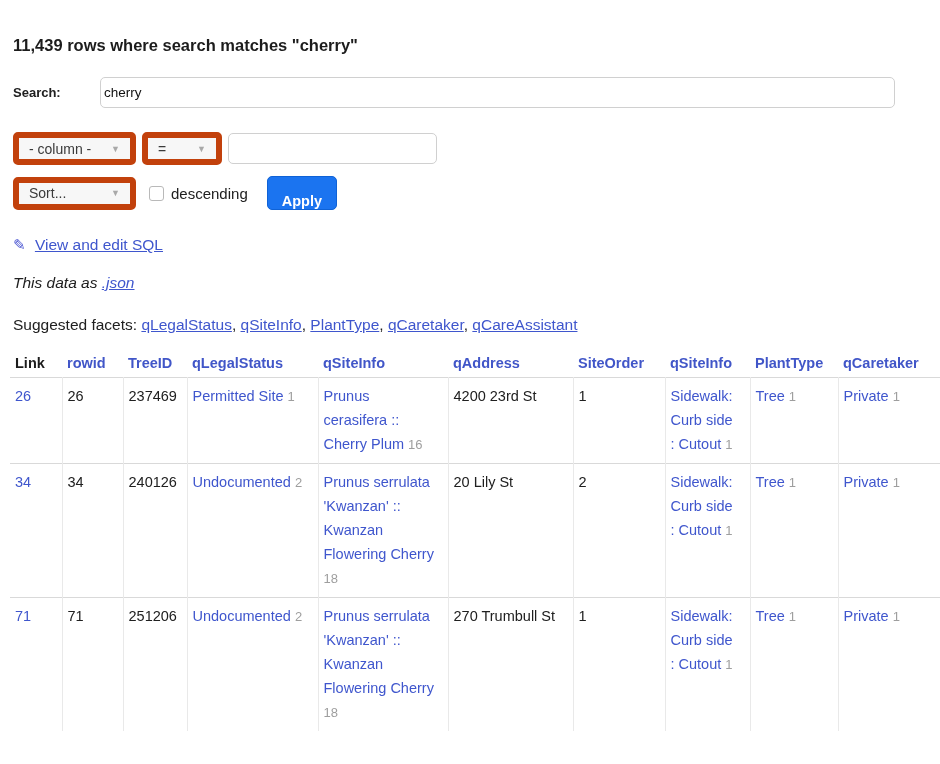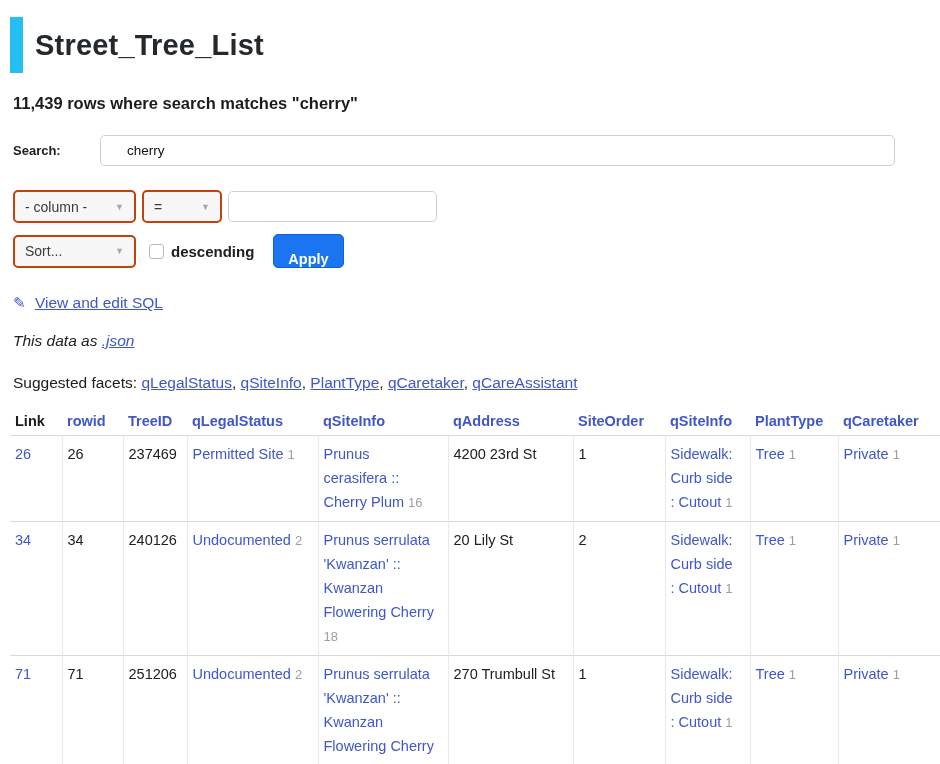--- a/index.html
+++ b/index.html
@@ -12,38 +12,38 @@
   .titlebar { display:flex; align-items:center; margin:0 0 0 10px; height:58px; }
   .accent-bar { width:13px; height:56px; background:#23bff2; margin-right:12px; }
   h1.page-title { font-size:29px; font-weight:bold; color:#24292e; letter-spacing:0.2px; }
 
   .summary { margin:20px 0 0 13px; font-size:16.5px; font-weight:bold; color:#1c1c1c; }
 
   
   .search-row { display:flex; align-items:center; margin:22px 0 0 13px; }
   .search-label { font-size:13px; font-weight:bold; width:87px; }
   .search-input { width:795px; height:31px; border:1px solid #d0d0d0; border-radius:5px;
-    font-size:13.5px; padding:0 26px; color:#111; outline:none;
+    font-size:13.5px; padding:0 3px; color:#111; outline:none;
     font-family:"Liberation Sans","DejaVu Sans",sans-serif; }
 
   
   .filter-row { display:flex; align-items:center; margin:24px 0 0 13px; }
   .fakeselect { display:inline-flex; align-items:center; justify-content:space-between;
-    height:33px; border:2px solid #c2410c; border-radius:5px; background:#f7f7f7;
+    height:33px; border:6px solid #c2410c; border-radius:5px; background:#f7f7f7;
     color:#3a3a3a; font-size:14px; padding:0 10px; cursor:default; }
   .sel-column { width:123px; margin-right:6px; }
   .sel-op { width:80px; margin-right:6px; }
   .chev { color:#a9a9a9; font-size:9px; margin-left:8px; }
   .filter-value { width:209px; height:31px; border:1px solid #d0d0d0; border-radius:5px;
     font-size:13.5px; padding:0 8px; outline:none; }
   .sort-row { display:flex; align-items:center; margin:11px 0 0 13px; }
   .sel-sort { width:123px; margin-right:13px; }
   .checkbox { width:15px; height:15px; border:1px solid #b9b9b9; border-radius:3px;
     background:#fff; display:inline-block; margin-right:7px; }
-  .desc-label { font-size:15px; font-weight:bold; margin-right:19px; }
+  .desc-label { font-size:15px; font-weight:normal; margin-right:19px; }
   .apply-btn { background:#1b74f0; color:#fff; font-weight:bold; font-size:14.5px;
     border:1px solid #0f62d6; border-radius:5px; padding:16px 14px; height:31px; cursor:pointer;
     font-family:"Liberation Sans","DejaVu Sans",sans-serif; }
 
   
   a, .lnk { color:#3f56cd; text-decoration:none; cursor:pointer; }
   .underlined { text-decoration:underline; }
   .sql-line { margin:26px 0 0 13px; font-size:15.5px; }
   .pencil { color:#4b56d2; margin-right:5px; font-size:15px; }
   .dataas-line { margin:20px 0 0 13px; font-size:15.5px;font-style:italic; }
@@ -59,24 +59,20 @@
   td:last-child { border-right:none; }
   tr.datarow td { background:#fff; }
   .count { color:#9e9e9e; font-size:13px; }
   .plain { color:#202020; }
 </style>
 </head>
 <body>
 
 <div class="page">
 
-  <div class="titlebar">
-    <div class="accent-bar"></div>
-    <h1 class="page-title">Street_Tree_List</h1>
-  </div>
 
   <div class="summary">11,439 rows where search matches "cherry"</div>
 
   <div class="search-row">
     <span class="search-label">Search:</span>
     <input class="search-input" type="text" value="cherry" style="">
   </div>
 
   <div class="filter-row">
     <div class="fakeselect sel-column">

